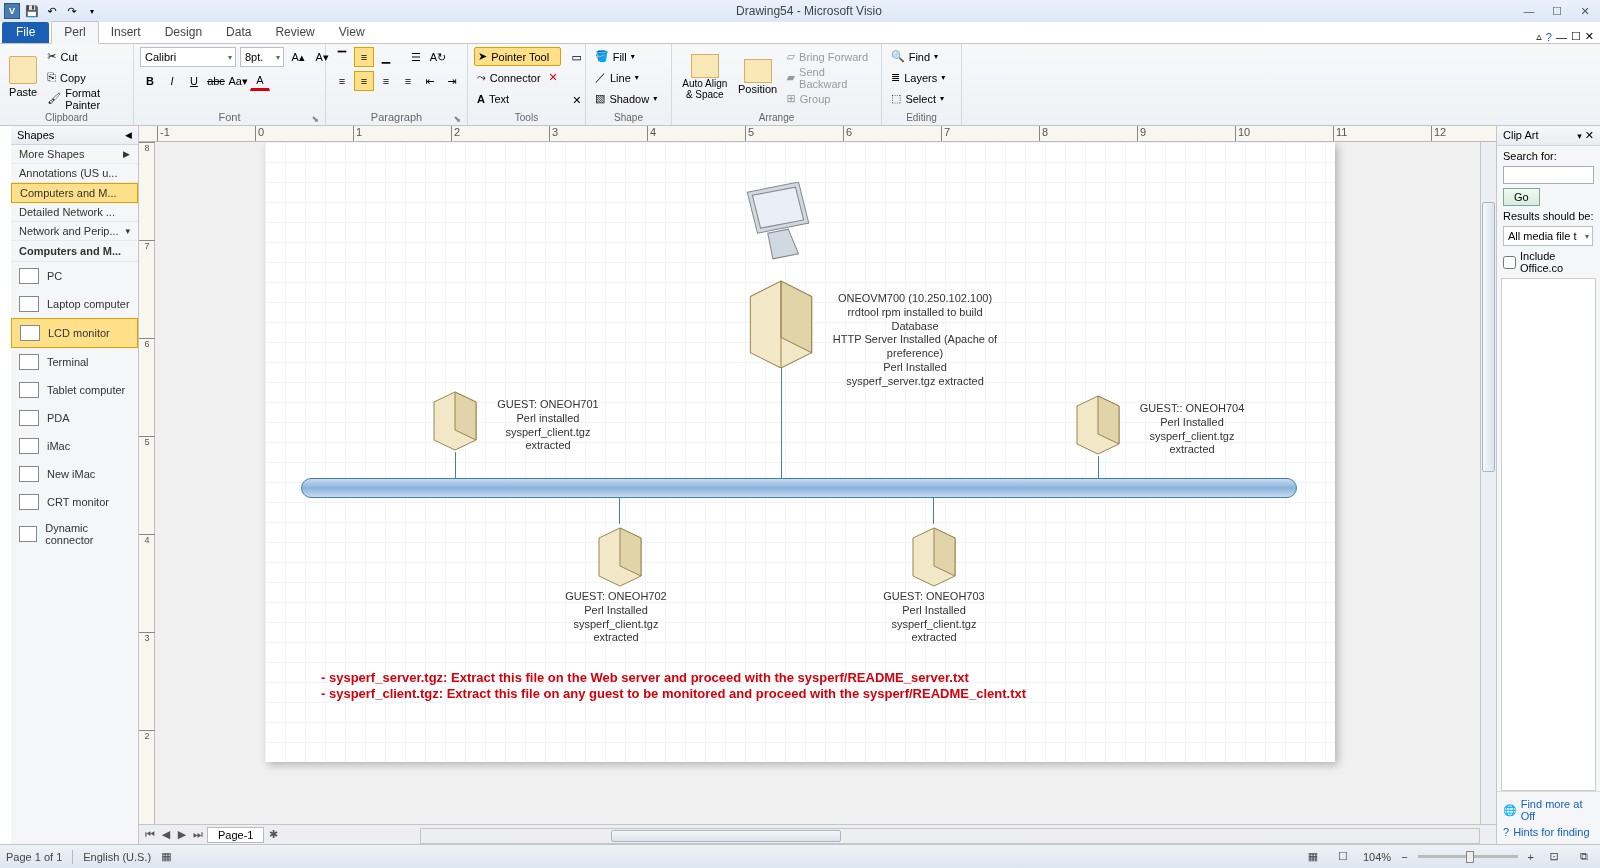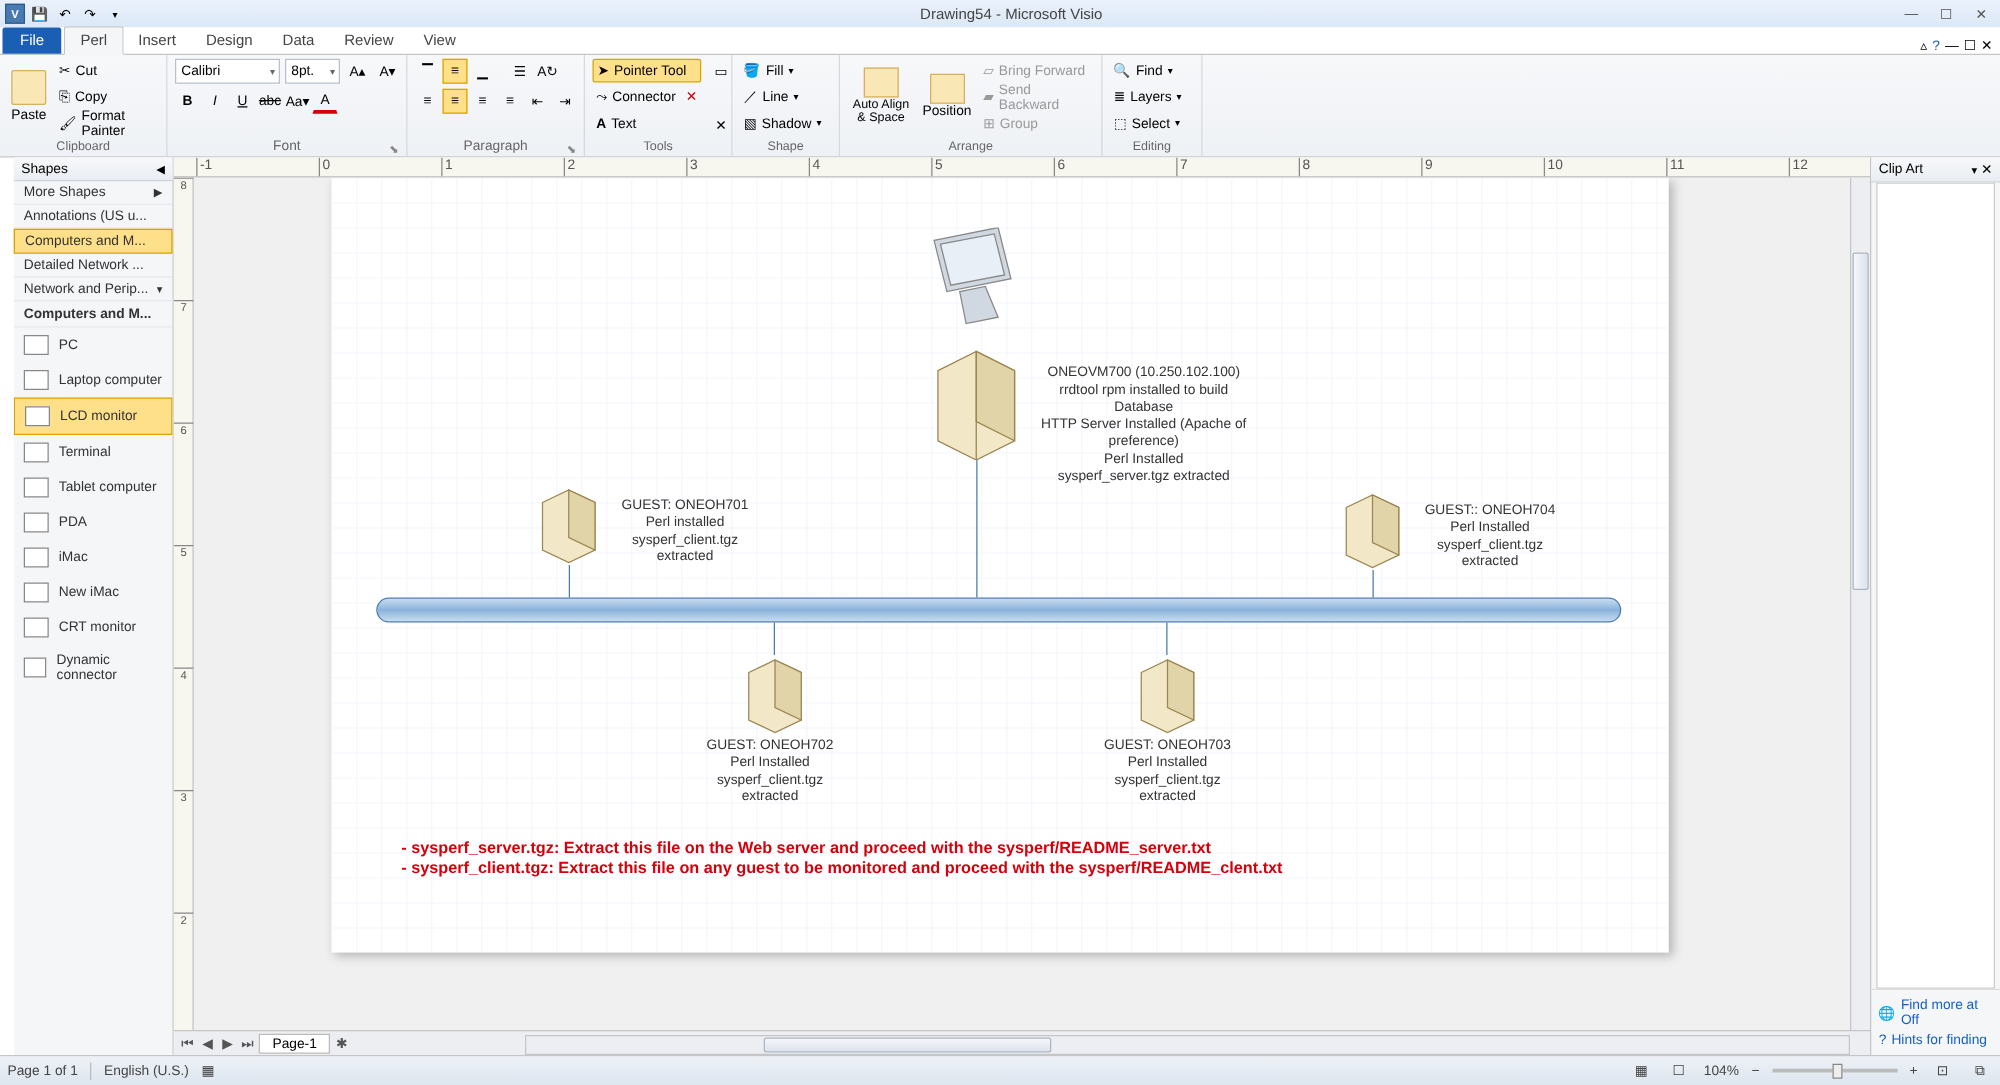--- a/index.html
+++ b/index.html
@@ -158,21 +158,21 @@
             <span>Format Painter</span>
           </div>
       </div>
     </div>
     <div class="group-label">Clipboard</div>
   </div>
 
   <div class="group" style="width:192px;">
     <div class="group-body" style="flex-direction:column;gap:4px;">
       <div style="display:flex;gap:4px;">
-        <div class="combo" style="width:84px;text-align:center;">
+        <div class="combo" style="width:96px;text-align:center;">
             <span>Calibri</span>
           </div>
         <div class="combo" style="width:44px;">
             <span>8pt.</span>
           </div>
         <span class="ib">A▴</span>
         <span class="ib">A▾</span>
       </div>
       <div class="icon-row">
         <span class="ib">
@@ -498,20 +498,33 @@
       <div class="page-tab">Page-1</div>
       <span class="nav-btn">✱</span>
     </div>
   </div>
 
   <div class="clipart-panel">
     <div class="ca-hdr">
         <span>Clip Art</span>
         <span><span style="font-size:9px;">▾</span> <span>✕</span></span>
       </div>
+    <div class="ca-body">
+      <span>Search for:</span>
+      <input class="ca-input" style="">
+      <button class="ca-btn">Go</button>
+      <span>Results should be:</span>
+      <div class="combo" style="width:90px;">
+          <span>All media file t</span>
+        </div>
+      <label style="display:flex;gap:4px;align-items:center;">
+          <input type="checkbox" style="">
+          <span>Include Office.co</span>
+        </label>
+    </div>
     <div class="ca-results"></div>
     <div class="ca-links">
       <div class="ca-link">
           <span>🌐</span>
           <span>Find more at Off</span>
         </div>
       <div class="ca-link">
           <span>?</span>
           <span>Hints for finding</span>
         </div>

